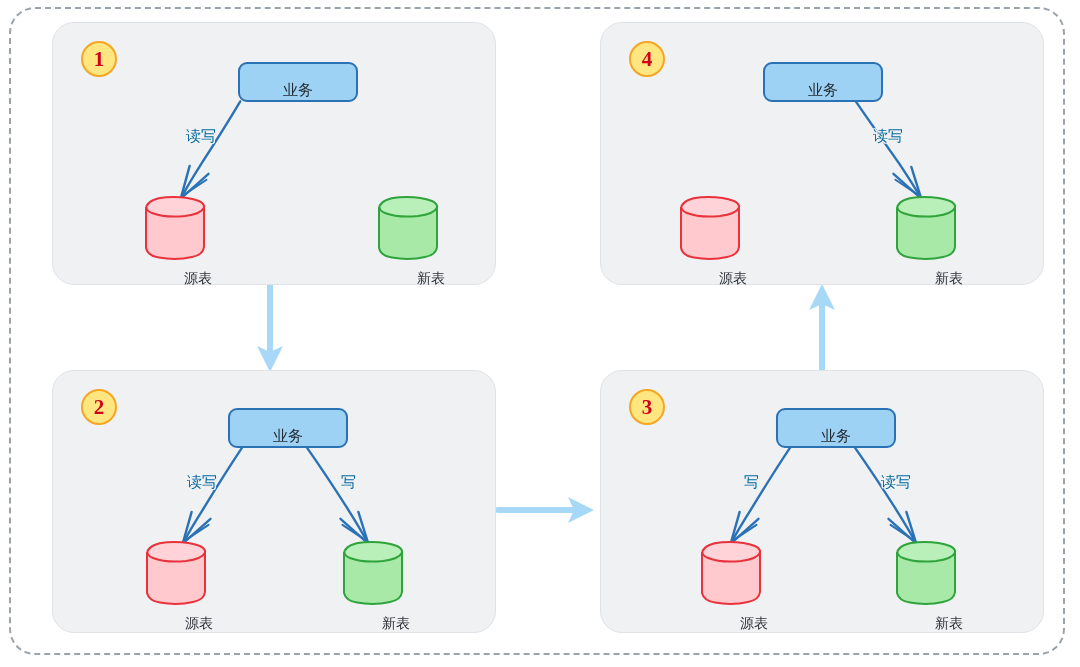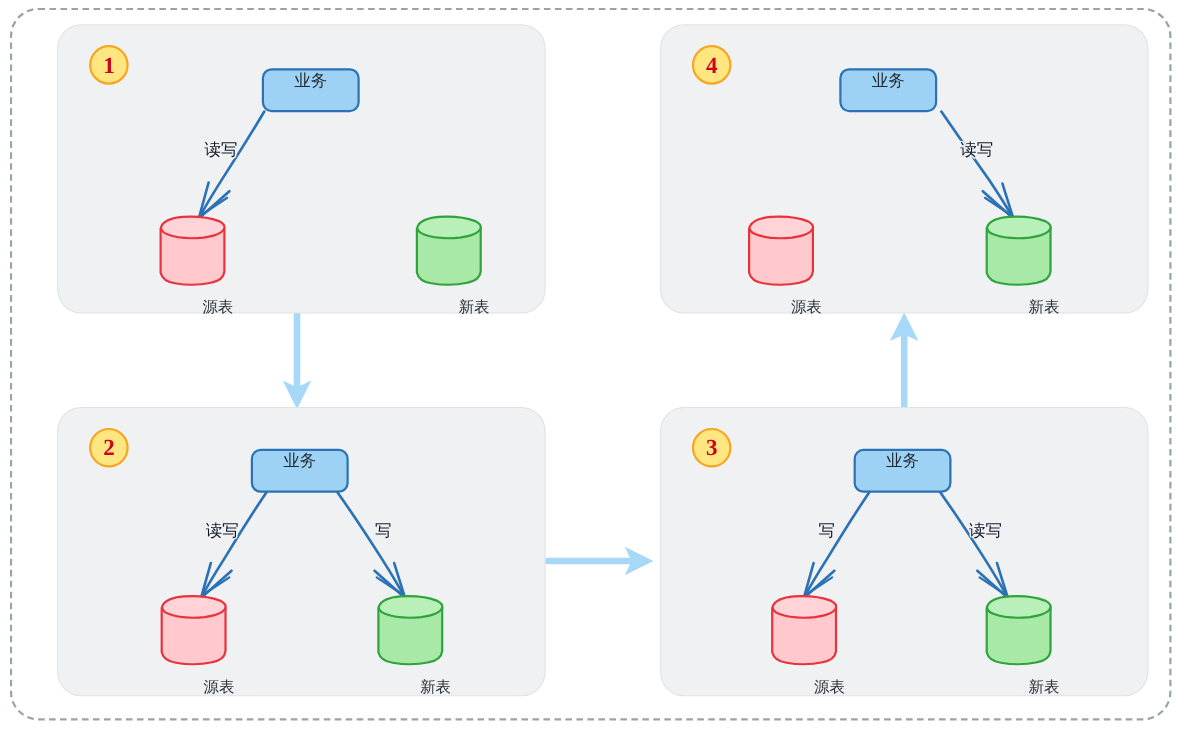--- a/index.html
+++ b/index.html
@@ -64,49 +64,49 @@
     position: absolute;
     left: 0; top: 0;
     width: 100%;
     height: 100%;
     overflow: visible;
     pointer-events: none;
   }
 
   .biz-box {
     position: absolute;
-    width: 89px;
+    width: 120px;
     height: 40px;
     box-sizing: border-box;
     background: #9ed2f5;
     border: 2px solid #2a72b5;
     border-radius: 9px;
     display: flex;
-    align-items: flex-start;
+    align-items: flex-end;
     justify-content: center;
     color: #222b33;
     font-size: 15px;
   }
 
   .cyl-wrap {
     position: absolute;
     width: 74px;
     text-align: right;
   }
   .cyl-label {
     margin-top: 3px;
     font-size: 14px;
     color: #2c3238;
     white-space: nowrap;
   }
 
   .edge-label {
     position: absolute;
     font-size: 15px;
-    color: #0f172a;
+    color: #0369a1;
     white-space: nowrap;
     text-shadow:
       1.4px 0 #f0f1f3, -1.4px 0 #f0f1f3,
       0 1.4px #f0f1f3, 0 -1.4px #f0f1f3,
       1px 1px #f0f1f3, -1px -1px #f0f1f3,
       1px -1px #f0f1f3, -1px 1px #f0f1f3;
   }
 
   .connector {
     position: absolute;

